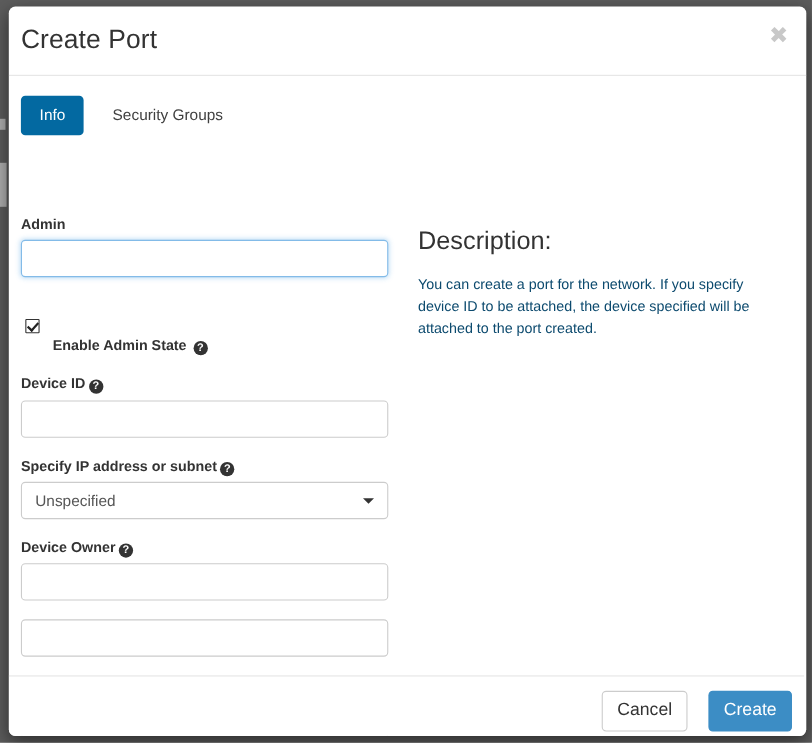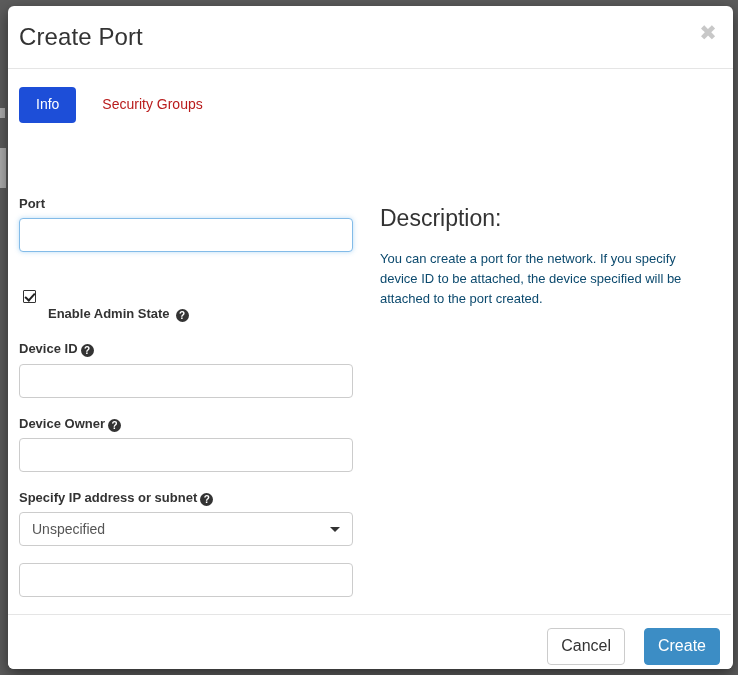--- a/index.html
+++ b/index.html
@@ -75,25 +75,25 @@
   }
   .tab {
     display: inline-block;
     padding: 8px 17px;
     font-size: 14px;
     border-radius: 4px;
     cursor: pointer;
     line-height: 1.4;
   }
   .tab.active {
-    background: #1d4ed8;
+    background: #0369a1;
     color: #ffffff;
   }
   .tab.inactive {
-    color: #b91c1c;
+    color: #404040;
     background: transparent;
     margin-left: 9px;
   }
 
   .form-col {
     position: absolute;
     left: 11px; top: 126px;
     width: 344px;
   }
   .desc-col {
@@ -272,48 +272,48 @@
   <div class="modal-body">
 
     <div class="tabs">
       <div class="tab active">Info</div>
       <div class="tab inactive">Security Groups</div>
     </div>
 
     <div class="form-col">
 
       <div class="field">
-        <span class="lbl">Port</span>
+        <span class="lbl">Admin</span>
         <input class="txt-input focused" type="text" value="" style="">
       </div>
 
       <div class="checkbox-row">
         <span class="cbox"></span>
         <span class="cbox-label"><span>Enable Admin State</span><span class="help-icon">?</span></span>
       </div>
 
       <div class="field">
         <span class="lbl"><span>Device ID</span><span class="help-icon">?</span></span>
-        <input class="txt-input" type="text" value="" style="">
-      </div>
-
-      <div class="field">
-        <span class="lbl"><span>Device Owner</span><span class="help-icon">?</span></span>
         <input class="txt-input" type="text" value="" style="">
       </div>
 
       <div class="field">
         <span class="lbl"><span>Specify IP address or subnet</span><span class="help-icon">?</span></span>
         <div class="select-wrap">
           <div class="sel-box">Unspecified</div>
           <span class="caret"></span>
         </div>
       </div>
 
       <div class="field">
+        <span class="lbl"><span>Device Owner</span><span class="help-icon">?</span></span>
+        <input class="txt-input" type="text" value="" style="">
+      </div>
+
+      <div class="field">
         <input class="txt-input" type="text" value="" style="">
       </div>
 
       <div class="field">
         <span class="lbl"><span>VNIC Type</span><span class="help-icon">?</span></span>
         <div class="select-wrap">
           <div class="sel-box">Normal</div>
           <span class="caret"></span>
         </div>
       </div>

